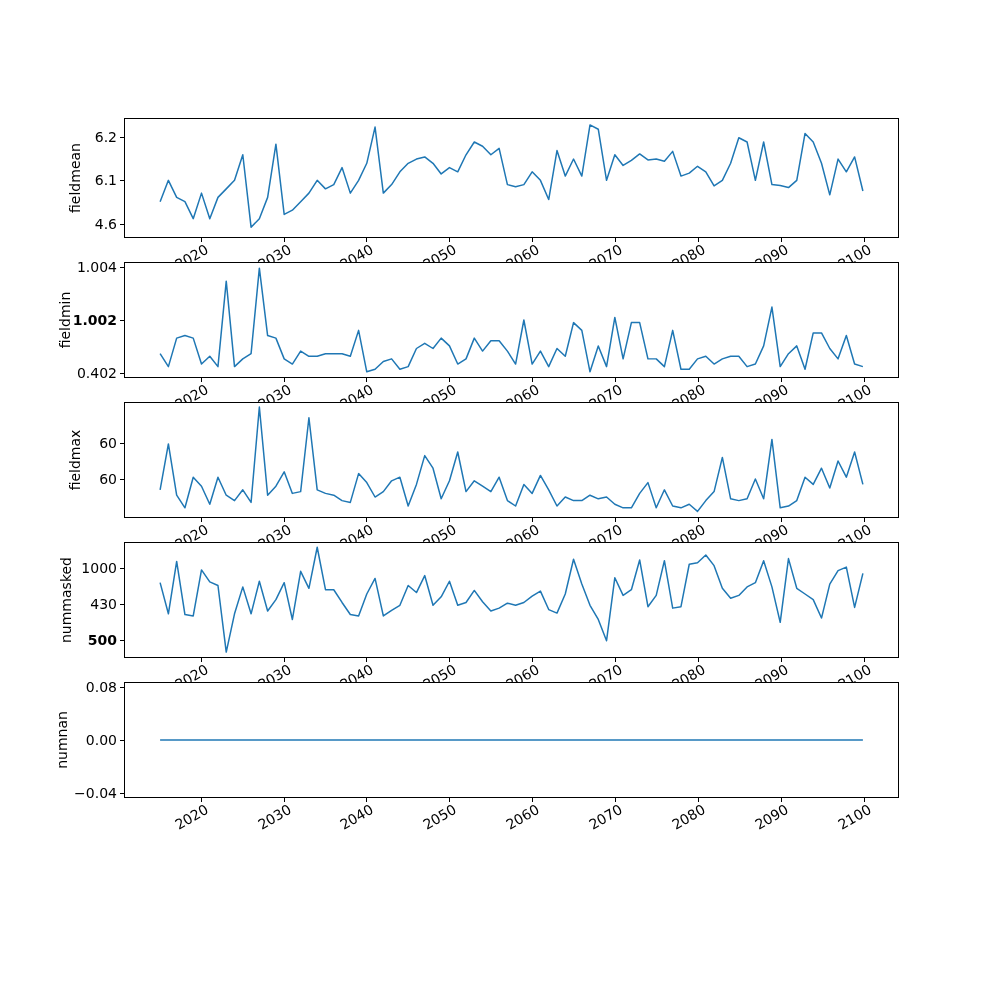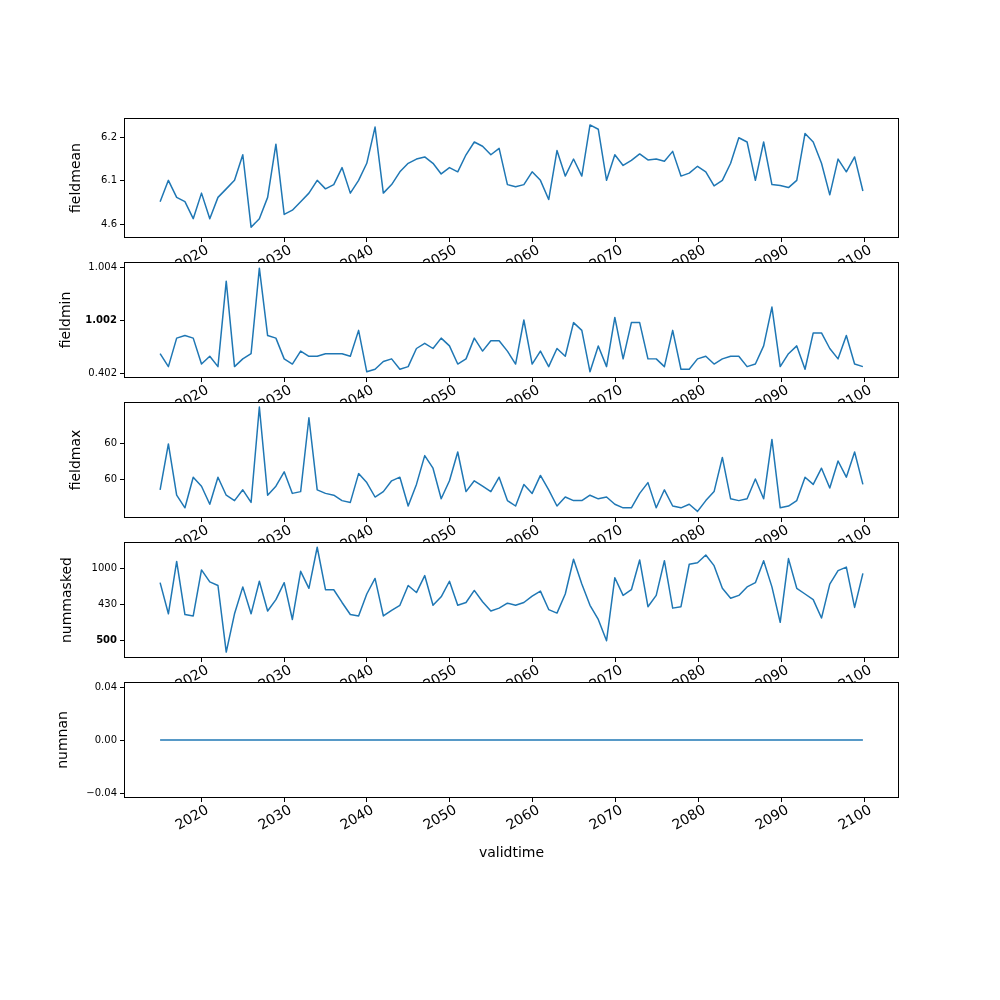--- a/index.html
+++ b/index.html
@@ -6,21 +6,21 @@
   #figure{
     position:relative;width:1000px;height:1000px;background:#ffffff;
     font-family:"DejaVu Sans","Liberation Sans",sans-serif;color:#000;overflow:hidden;
   }
   .fig-title{position:absolute;left:124px;width:775px;top:93px;text-align:center;
     font-size:17px;line-height:20px;white-space:nowrap;}
   .axes{position:absolute;left:124px;width:775px;background:#fff;border:1px solid #000;box-sizing:border-box;}
   .axes svg{position:absolute;left:0;top:0;width:100%;height:100%;display:block;}
   .ylabel{position:absolute;width:240px;text-align:center;font-size:14px;line-height:18px;
     transform:rotate(-90deg);transform-origin:center;white-space:nowrap;}
-  .yticklabel{position:absolute;width:58px;text-align:right;font-size:10px;line-height:18px;white-space:nowrap;}
+  .yticklabel{position:absolute;width:58px;text-align:right;font-size:14px;line-height:18px;white-space:nowrap;}
   .xticklabel{position:absolute;width:64px;text-align:right;font-size:14px;line-height:17px;
     white-space:nowrap;transform:rotate(-30deg);transform-origin:100% 0;}
   .tickmark-x{position:absolute;width:1px;height:4px;background:#000;}
   .tickmark-y{position:absolute;width:4px;height:1px;background:#000;}
   .xlabel{position:absolute;left:124px;width:775px;top:843px;text-align:center;
     font-size:14px;line-height:18px;}
 </style>
 </head>
 <body>
 
@@ -170,21 +170,21 @@
       <svg preserveAspectRatio="none" viewBox="0 0 775 116">
           <polyline points="35.2,58.00 43.5,58.00 51.8,58.00 60.1,58.00 68.4,58.00 76.7,58.00 85.0,58.00 93.2,58.00 101.5,58.00 109.8,58.00 118.1,58.00 126.4,58.00 134.7,58.00 143.0,58.00 151.3,58.00 159.6,58.00 167.8,58.00 176.1,58.00 184.4,58.00 192.7,58.00 201.0,58.00 209.3,58.00 217.6,58.00 225.9,58.00 234.2,58.00 242.4,58.00 250.7,58.00 259.0,58.00 267.3,58.00 275.6,58.00 283.9,58.00 292.2,58.00 300.5,58.00 308.8,58.00 317.0,58.00 325.3,58.00 333.6,58.00 341.9,58.00 350.2,58.00 358.5,58.00 366.8,58.00 375.1,58.00 383.4,58.00 391.6,58.00 399.9,58.00 408.2,58.00 416.5,58.00 424.8,58.00 433.1,58.00 441.4,58.00 449.7,58.00 458.0,58.00 466.2,58.00 474.5,58.00 482.8,58.00 491.1,58.00 499.4,58.00 507.7,58.00 516.0,58.00 524.3,58.00 532.6,58.00 540.8,58.00 549.1,58.00 557.4,58.00 565.7,58.00 574.0,58.00 582.3,58.00 590.6,58.00 598.9,58.00 607.2,58.00 615.4,58.00 623.7,58.00 632.0,58.00 640.3,58.00 648.6,58.00 656.9,58.00 665.2,58.00 673.5,58.00 681.8,58.00 690.0,58.00 698.3,58.00 706.6,58.00 714.9,58.00 723.2,58.00 731.5,58.00 739.8,58.00" fill="none" stroke="#1f77b4" stroke-width="1.5" stroke-linejoin="round"></polyline>
         </svg>
     </div>
     <div class="decor">
         <div class="tickmark-y" style="left: 120px; top: 793px;"></div>
         <div class="yticklabel" style="left: 59px; top: 783.727px;">−0.04</div>
         <div class="tickmark-y" style="left: 120px; top: 740px;"></div>
         <div class="yticklabel" style="left: 59px; top: 731px;">0.00</div>
         <div class="tickmark-y" style="left: 120px; top: 687px;"></div>
-        <div class="yticklabel" style="left: 59px; top: 678.273px;">0.04</div>
+        <div class="yticklabel" style="left: 59px; top: 678.273px;">0.08</div>
         <div class="tickmark-x" style="left: 201px; top: 798px;"></div>
         <div class="xticklabel" style="left: 138.671px; top: 801px;">2020</div>
         <div class="tickmark-x" style="left: 284px; top: 798px;"></div>
         <div class="xticklabel" style="left: 221.559px; top: 801px;">2030</div>
         <div class="tickmark-x" style="left: 366px; top: 798px;"></div>
         <div class="xticklabel" style="left: 304.447px; top: 801px;">2040</div>
         <div class="tickmark-x" style="left: 449px; top: 798px;"></div>
         <div class="xticklabel" style="left: 387.334px; top: 801px;">2050</div>
         <div class="tickmark-x" style="left: 532px; top: 798px;"></div>
         <div class="xticklabel" style="left: 470.222px; top: 801px;">2060</div>
@@ -192,14 +192,13 @@
         <div class="xticklabel" style="left: 553.11px; top: 801px;">2070</div>
         <div class="tickmark-x" style="left: 698px; top: 798px;"></div>
         <div class="xticklabel" style="left: 635.997px; top: 801px;">2080</div>
         <div class="tickmark-x" style="left: 781px; top: 798px;"></div>
         <div class="xticklabel" style="left: 718.885px; top: 801px;">2090</div>
         <div class="tickmark-x" style="left: 864px; top: 798px;"></div>
         <div class="xticklabel" style="left: 801.773px; top: 801px;">2100</div>
       </div>
   </div>
 
-  <div class="xlabel">validtime</div>
 </div>
 
 </body></html>

